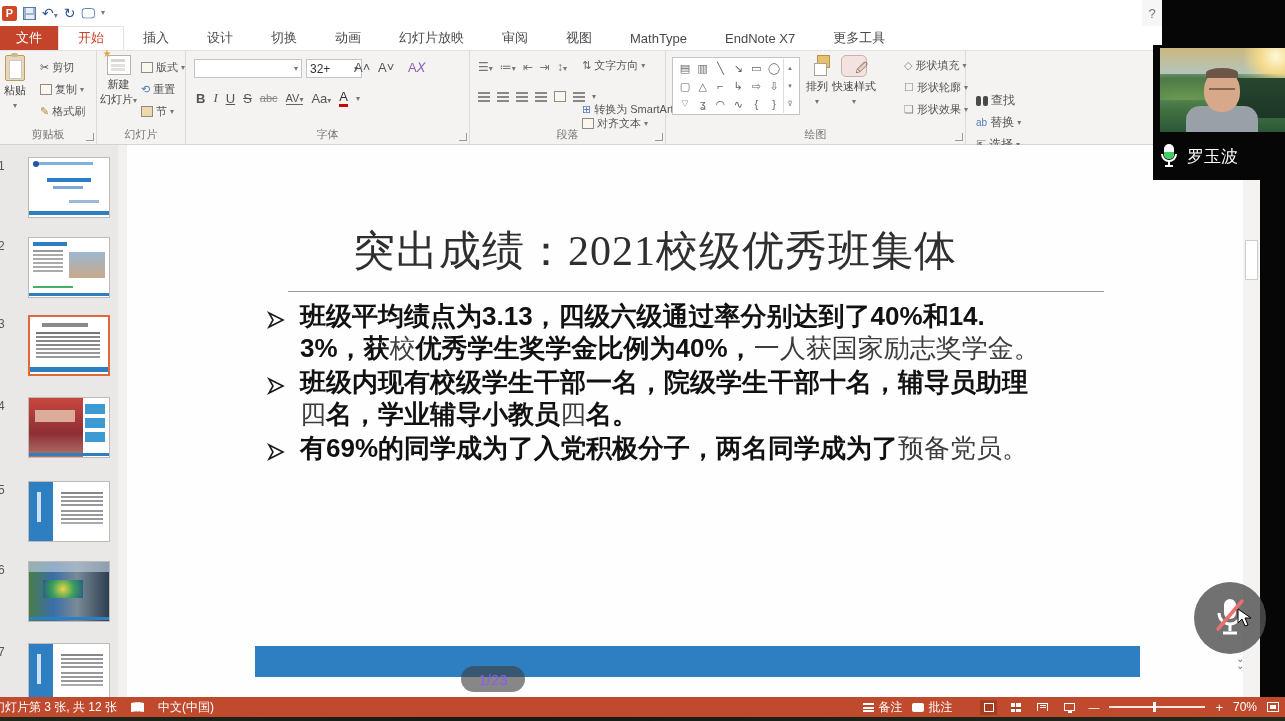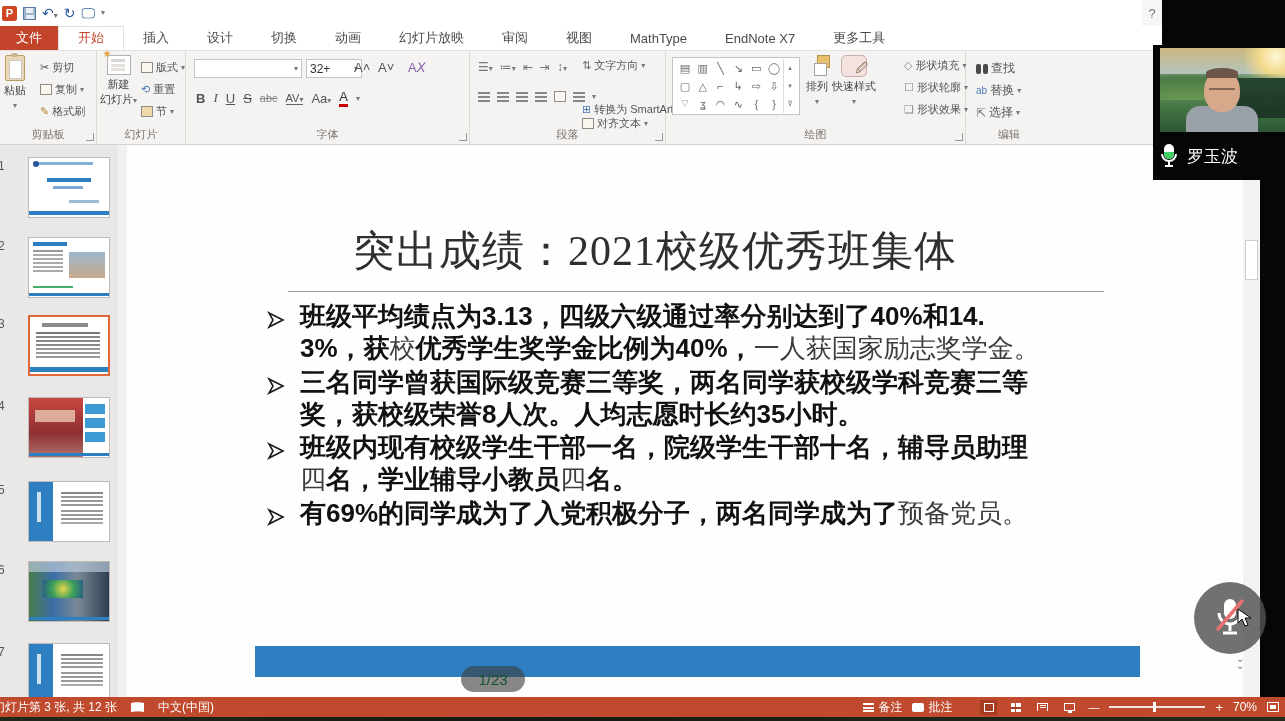--- a/index.html
+++ b/index.html
@@ -72,21 +72,21 @@
 
   
   #slide-title { position:absolute; left:226px; top:78px; font-family:"Liberation Serif","DejaVu Serif",serif; font-size:42px; color:#2f2f2f; letter-spacing:1px; white-space:nowrap; }
   #title-rule { position:absolute; left:161px; top:146px; width:816px; height:1px; background:#9a9a9a; }
   #bullets { position:absolute; left:135px; top:155px; width:778px; }
   .bullet { position:relative; padding-left:38px; font-size:26px; line-height:32px; color:#111; word-break:break-all; margin-bottom:1px; }
   .bullet .marker { position:absolute; left:4px; top:5px; }
   .run-hei { font-family:"Liberation Sans","DejaVu Sans",sans-serif; font-weight:700; }
   .run-song { font-family:"Liberation Serif","DejaVu Serif",serif; font-weight:400; color:#3d3d3d; }
   #slide-band { position:absolute; left:128px; top:501px; width:885px; height:31px; background:var(--slide-blue,#2e7fc2); }
-  #page-pill { position:absolute; left:461px; top:521px; width:64px; height:26px; border-radius:13px; background:rgba(62,62,62,.62); color:#14532d; font-size:15px; display:flex; align-items:center; justify-content:center; }
+  #page-pill { position:absolute; left:461px; top:521px; width:64px; height:26px; border-radius:13px; background:rgba(62,62,62,.62); color:#8b5cf6; font-size:15px; display:flex; align-items:center; justify-content:center; }
 
   
   #black-strip { position:absolute; left:1260px; top:0; width:25px; height:697px; background:#060606; }
   #cam-corner { position:absolute; left:1162px; top:0; width:123px; height:48px; background:#060606; }
   #cam-block { position:absolute; left:1153px; top:45px; width:132px; height:135px; background:#060606; }
   #cam-video { position:absolute; left:7px; top:3px; width:125px; height:84px; overflow:hidden;
     background:linear-gradient(180deg,#cbb77e 0%,#b5c4bb 30%,#5c8a54 55%,#3f7040 75%,#2c5737 100%); }
   .sun { position:absolute; right:-8px; top:-10px; width:56px; height:46px; background:radial-gradient(circle at 70% 40%, #fff7d8 0%, #f2d98a 35%, rgba(242,217,138,0) 70%); }
   .hills { position:absolute; left:0; top:26px; width:125px; height:26px; background:radial-gradient(ellipse at 20% 100%, #6c9a52 0%, #4d7a47 60%, rgba(77,122,71,0) 100%); }
   .trees { position:absolute; right:0; top:30px; width:48px; height:40px; background:linear-gradient(180deg,#27462f,#1d3626); }
@@ -318,21 +318,21 @@
         </div>
       <div class="smallrow" style="left:238px;top:51px;">
           <span style="color:#888;">❏</span>
           <span>形状效果</span>
           <span class="dd">▾</span>
         </div>
       <div class="rlabel">绘图</div>
       <div class="launcher"></div>
     </div>
 
-    <div class="rgroup" style="left:966px;width:86px;border-right:none;">
+    <div class="rgroup" style="left:966px;width:86px;border-right:none;margin-top:32px;">
       <div class="smallrow" style="left:10px;top:9px;font-size:12px;">
           <span class="find-ic"></span>
           <span>查找</span>
         </div>
       <div class="smallrow" style="left:10px;top:31px;font-size:12px;">
           <span style="font-size:10px;color:#4f7cb8;">ab</span>
           <span>替换</span>
           <span class="dd">▾</span>
         </div>
       <div class="smallrow" style="left:10px;top:53px;font-size:12px;">
@@ -398,23 +398,20 @@
       </div>
     <div id="thumb-scroll"></div>
 
     <div id="editor">
       <div id="slide-title">突出成绩：2021校级优秀班集体</div>
       <div id="title-rule"></div>
       <ul id="bullets" style="list-style:none;">
           <li class="bullet"><span class="marker"><svg width="20" height="20" viewBox="0 0 20 20">
                 <polygon points="3,3 17,10 3,17 7,10" fill="#fff" stroke="#1a1a1a" stroke-width="1.6"></polygon>
               </svg></span><span class="run-hei">班级平均绩点为3.13，四级六级通过率分别达到了40%和14.3%，获</span><span class="run-song">校</span><span class="run-hei">优秀学生奖学金比例为40%，</span><span class="run-song">一人获国家励志奖学金。</span></li>
-          <li class="bullet"><span class="marker"><svg width="20" height="20" viewBox="0 0 20 20">
-                <polygon points="3,3 17,10 3,17 7,10" fill="#fff" stroke="#1a1a1a" stroke-width="1.6"></polygon>
-              </svg></span><span class="run-hei">三名同学曾获国际级竞赛三等奖，两名同学获校级学科竞赛三等奖，获校级荣誉8人次。人均志愿时长约35小时。</span></li>
           <li class="bullet"><span class="marker"><svg width="20" height="20" viewBox="0 0 20 20">
                 <polygon points="3,3 17,10 3,17 7,10" fill="#fff" stroke="#1a1a1a" stroke-width="1.6"></polygon>
               </svg></span><span class="run-hei">班级内现有校级学生干部一名，院级学生干部十名，辅导员助理</span><span class="run-song">四</span><span class="run-hei">名，学业辅导小教员</span><span class="run-song">四</span><span class="run-hei">名。</span></li>
           <li class="bullet"><span class="marker"><svg width="20" height="20" viewBox="0 0 20 20">
                 <polygon points="3,3 17,10 3,17 7,10" fill="#fff" stroke="#1a1a1a" stroke-width="1.6"></polygon>
               </svg></span><span class="run-hei">有69%的同学成为了入党积极分子，两名同学成为了</span><span class="run-song">预备党员。</span></li>
         </ul>
       <div id="slide-band"></div>
     </div>
 

